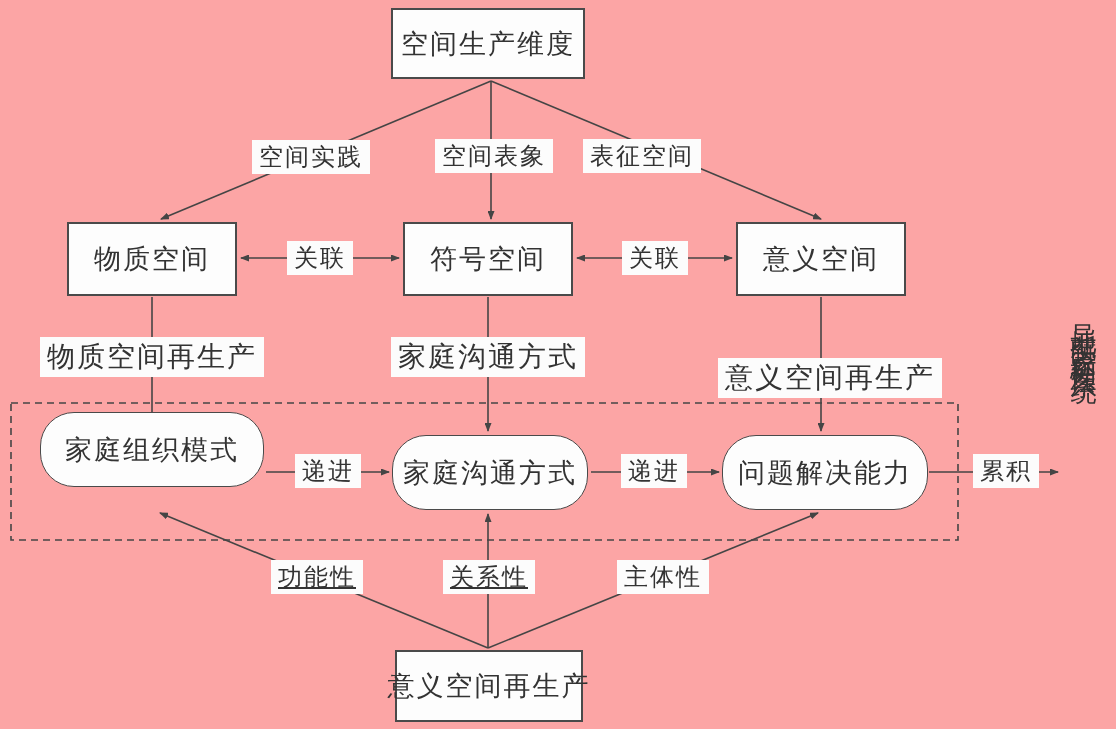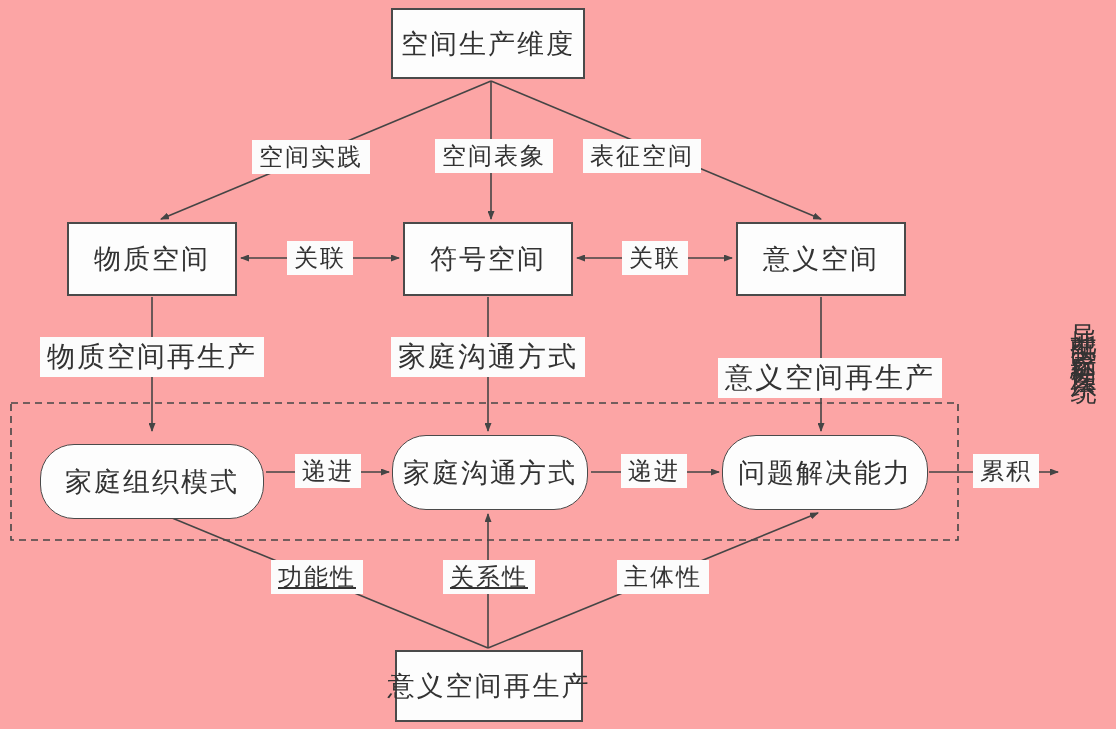--- a/index.html
+++ b/index.html
@@ -82,21 +82,21 @@
   </svg>
 
   <div class="node" style="left:391px;top:8px;width:194px;height:71px;">空间生产维度</div>
 
   <div class="node" style="left:67px;top:222px;width:170px;height:74px;">物质空间</div>
 
   <div class="node" style="left:403px;top:222px;width:170px;height:74px;">符号空间</div>
 
   <div class="node" style="left:736px;top:222px;width:170px;height:74px;">意义空间</div>
 
-  <div class="node rounded" style="left:40px;top:444px;width:224px;height:75px;">家庭组织模式</div>
+  <div class="node rounded" style="left:40px;top:412px;width:224px;height:75px;">家庭组织模式</div>
 
   <div class="node rounded" style="left:392px;top:435px;width:196px;height:75px;text-align:right;">家庭沟通方式</div>
 
   <div class="node rounded" style="left:722px;top:435px;width:206px;height:75px;">问题解决能力</div>
 
   <div class="node" style="left:395px;top:650px;width:188px;height:72px;">意义空间再生产</div>
 
   <div class="edge-label" style="left:311px;top:157px;">空间实践</div>
 
   <div class="edge-label" style="left:494px;top:156px;text-align:right;">空间表象</div>

